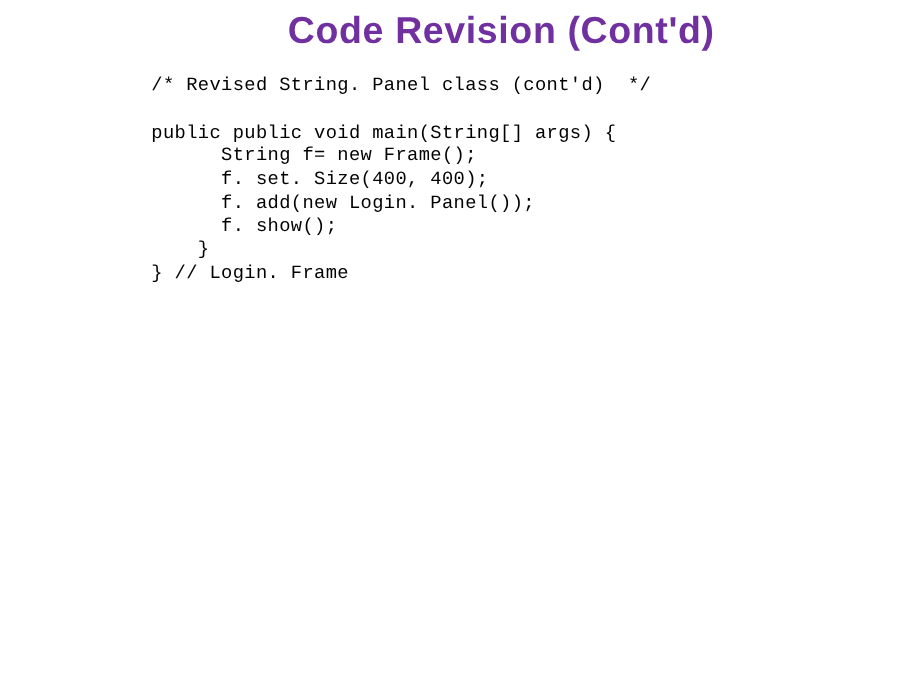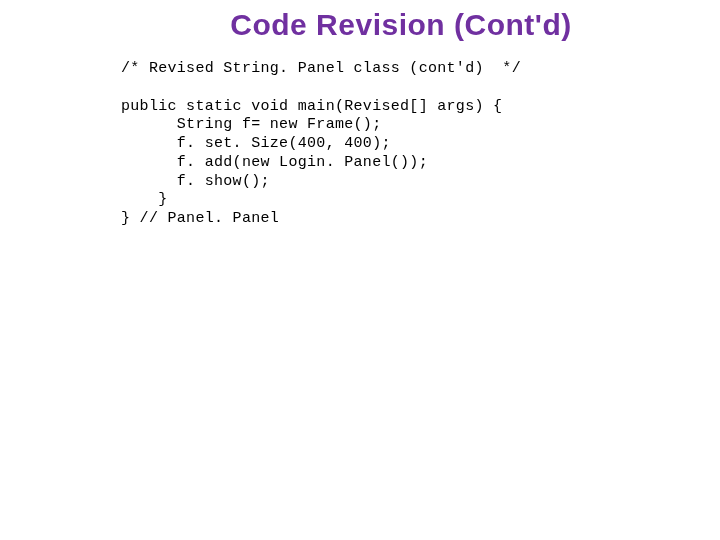--- a/index.html
+++ b/index.html
@@ -37,20 +37,20 @@
       letter-spacing: 0.3px;
     }
   </style>
 </head>
 <body>
 
 <div class="slide">
   <h1 class="title">Code Revision (Cont'd)</h1>
   <div class="code-block"><span>/* Revised String. Panel class (cont'd)  */</span>
 
-<span>public static void main(Revised[] args) {</span>
+<span>public public void main(String[] args) {</span>
 <span>      String f= new Frame();</span>
 <span>      f. set. Size(400, 400);</span>
 <span>      f. add(new Login. Panel());</span>
 <span>      f. show();</span>
 <span>    }</span>
-<span>} // Panel. Panel</span></div>
+<span>} // Login. Frame</span></div>
 </div>
 
 </body></html>

